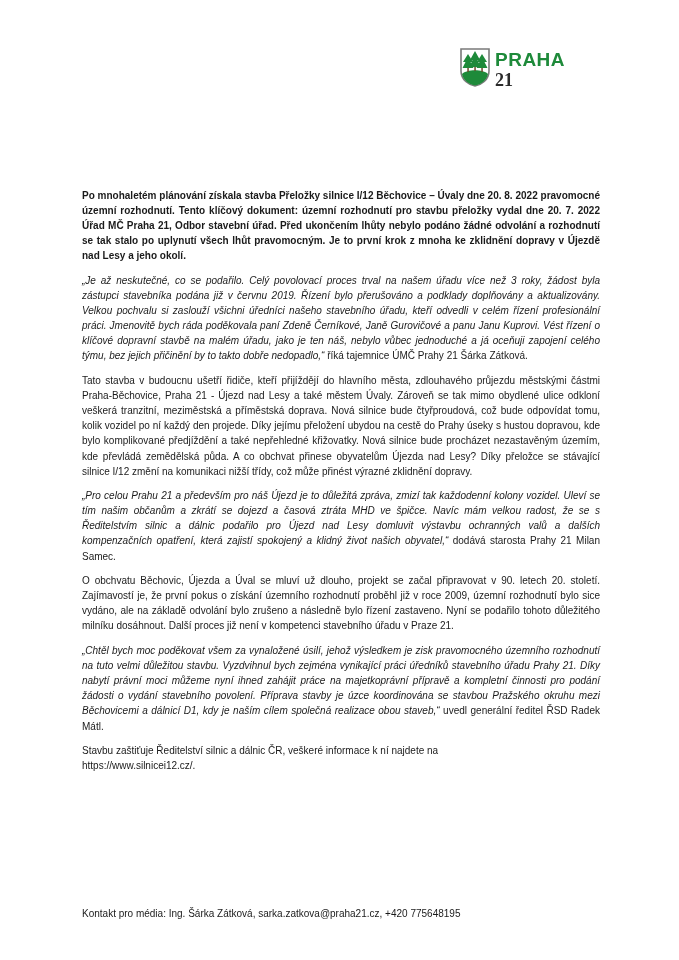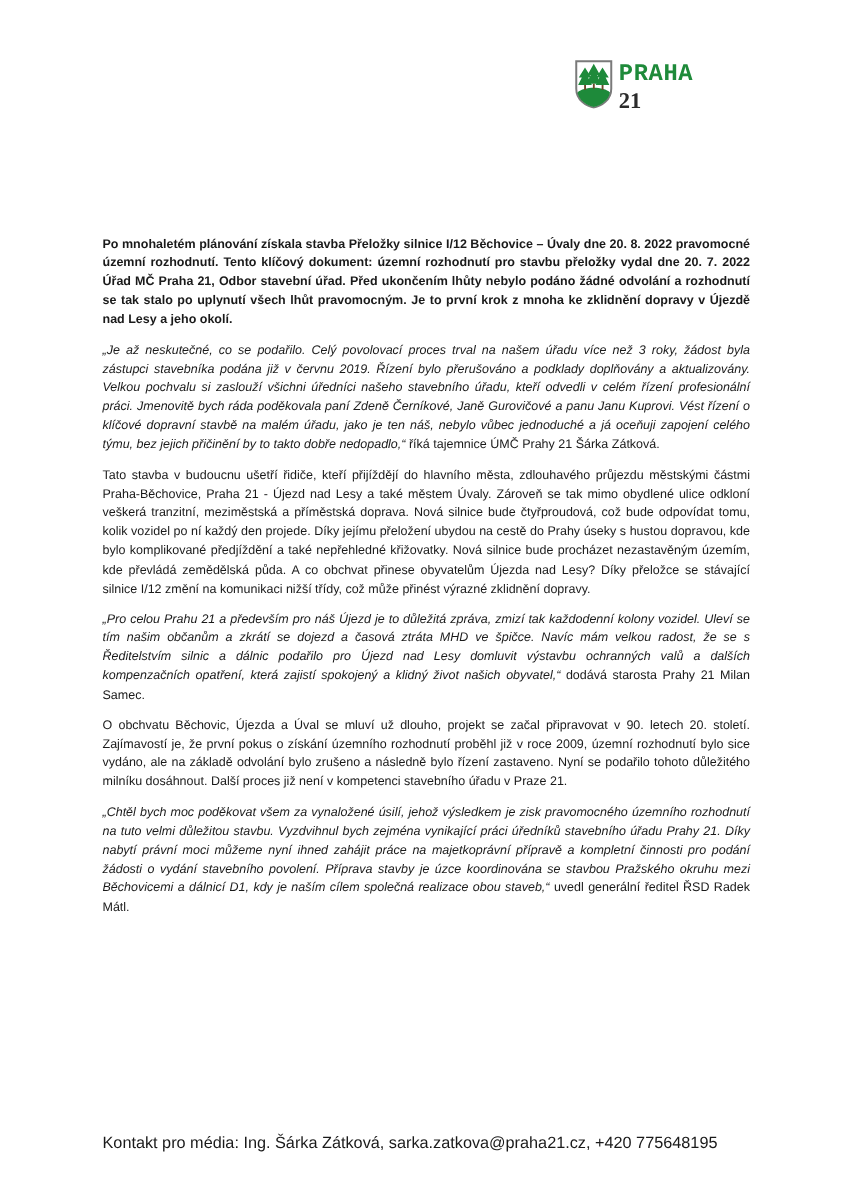--- a/index.html
+++ b/index.html
@@ -3,33 +3,33 @@
   <meta charset="utf-8">
   <style>
     html, body { margin: 0; padding: 0; background: #ffffff; }
     body { width: 679px; height: 960px; position: relative; overflow: hidden;
            font-family: "Liberation Sans", "DejaVu Sans", sans-serif; color: #1a1a1a; }
     .page { position: absolute; left: 0; top: 0; width: 679px; height: 960px; background: #fff; }
 
     .logo { position: absolute; left: 459px; top: 47px; width: 130px; height: 44px; display: flex; align-items: flex-start; }
     .logo-shield { width: 32px; height: 40px; }
     .logo-text { margin-left: 4px; display: flex; flex-direction: column; line-height: 1; }
-    .logo-name { font-family: Liberation Mono, monospace; font-weight: bold; font-size: 19px; color: #1e8a3a; letter-spacing: 0.5px; margin-top: 3px; }
+    .logo-name { font-family: Liberation Sans, sans-serif; font-weight: bold; font-size: 19px; color: #1e8a3a; letter-spacing: 0.5px; margin-top: 3px; }
     .logo-num { font-family: Liberation Serif, serif; font-weight: bold; font-size: 18px; color: #2b2b2b; margin-top: 2px; }
 
     .title { position: absolute; left: 82px; top: 126px; width: 520px; margin: 0;
              font-style: italic; font-weight: normal; font-size: 17.5px; line-height: 22px; color: #7a7a7a; }
 
     .body { position: absolute; left: 82px; top: 188px; width: 518px; font-size: 10px; line-height: 15.1px; }
     .body p { margin: 0 0 9.5px 0; text-align: justify; }
     .lead { font-weight: bold; }
     .quote em { font-style: italic; margin-top: 21px; }
     .left { text-align: left !important; }
 
-    .contact { position: absolute; left: 82px; top: 906px; font-size: 13px; line-height: 15px; }
+    .contact { position: absolute; left: 82px; top: 906px; font-size: 10px; line-height: 15px; }
   </style>
 </head>
 <body>
 
 <div class="page">
 
   <div class="logo">
     <svg class="logo-shield" viewBox="0 0 32 40">
       <path d="M2 2 H30 V24 C30 33 22 38 16 39 C10 38 2 33 2 24 Z" fill="#ffffff" stroke="#7a7a7a" stroke-width="1.6"></path>
       <path d="M3 27 C8 22 24 22 29 27 C28 33 22 37.5 16 38.5 C10 37.5 4 33 3 27 Z" fill="#1e8a3a"></path>
@@ -53,17 +53,18 @@
     <p class="quote"><em>„Je až neskutečné, co se podařilo. Celý povolovací proces trval na našem úřadu více než 3 roky, žádost byla zástupci stavebníka podána již v červnu 2019. Řízení bylo přerušováno a podklady doplňovány a aktualizovány. Velkou pochvalu si zaslouží všichni úředníci našeho stavebního úřadu, kteří odvedli v celém řízení profesionální práci. Jmenovitě bych ráda poděkovala paní Zdeně Černíkové, Janě Gurovičové a panu Janu Kuprovi. Vést řízení o klíčové dopravní stavbě na malém úřadu, jako je ten náš, nebylo vůbec jednoduché a já oceňuji zapojení celého týmu, bez jejich přičinění by to takto dobře nedopadlo,“</em><span> říká tajemnice ÚMČ Prahy 21 Šárka Zátková.</span></p>
 
     <p>Tato stavba v budoucnu ušetří řidiče, kteří přijíždějí do hlavního města, zdlouhavého průjezdu městskými částmi Praha-Běchovice, Praha 21 - Újezd nad Lesy a také městem Úvaly. Zároveň se tak mimo obydlené ulice odkloní veškerá tranzitní, meziměstská a příměstská doprava. Nová silnice bude čtyřproudová, což bude odpovídat tomu, kolik vozidel po ní každý den projede. Díky jejímu přeložení ubydou na cestě do Prahy úseky s hustou dopravou, kde bylo komplikované předjíždění a také nepřehledné křižovatky. Nová silnice bude procházet nezastavěným územím, kde převládá zemědělská půda. A co obchvat přinese obyvatelům Újezda nad Lesy? Díky přeložce se stávající silnice I/12 změní na komunikaci nižší třídy, což může přinést výrazné zklidnění dopravy.</p>
 
     <p class="quote"><em>„Pro celou Prahu 21 a především pro náš Újezd je to důležitá zpráva, zmizí tak každodenní kolony vozidel. Uleví se tím našim občanům a zkrátí se dojezd a časová ztráta MHD ve špičce. Navíc mám velkou radost, že se s Ředitelstvím silnic a dálnic podařilo pro Újezd nad Lesy domluvit výstavbu ochranných valů a dalších kompenzačních opatření, která zajistí spokojený a klidný život našich obyvatel,“</em><span> dodává starosta Prahy 21 Milan Samec.</span></p>
 
     <p>O obchvatu Běchovic, Újezda a Úval se mluví už dlouho, projekt se začal připravovat v 90. letech 20. století. Zajímavostí je, že první pokus o získání územního rozhodnutí proběhl již v roce 2009, územní rozhodnutí bylo sice vydáno, ale na základě odvolání bylo zrušeno a následně bylo řízení zastaveno. Nyní se podařilo tohoto důležitého milníku dosáhnout. Další proces již není v kompetenci stavebního úřadu v Praze 21.</p>
 
     <p class="quote"><em>„Chtěl bych moc poděkovat všem za vynaložené úsilí, jehož výsledkem je zisk pravomocného územního rozhodnutí na tuto velmi důležitou stavbu. Vyzdvihnul bych zejména vynikající práci úředníků stavebního úřadu Prahy 21. Díky nabytí právní moci můžeme nyní ihned zahájit práce na majetkoprávní přípravě a kompletní činnosti pro podání žádosti o vydání stavebního povolení. Příprava stavby je úzce koordinována se stavbou Pražského okruhu mezi Běchovicemi a dálnicí D1, kdy je naším cílem společná realizace obou staveb,“</em><span> uvedl generální ředitel ŘSD Radek Mátl.</span></p>
 
+    <p class="left"><span>Stavbu zaštiťuje Ředitelství silnic a dálnic ČR, veškeré informace k ní najdete na</span><br><span>https://www.silnicei12.cz/.</span></p>
   </div>
 
   <div class="contact">Kontakt pro média: Ing. Šárka Zátková, sarka.zatkova@praha21.cz, +420 775648195</div>
 
 </div>
 
 </body></html>

